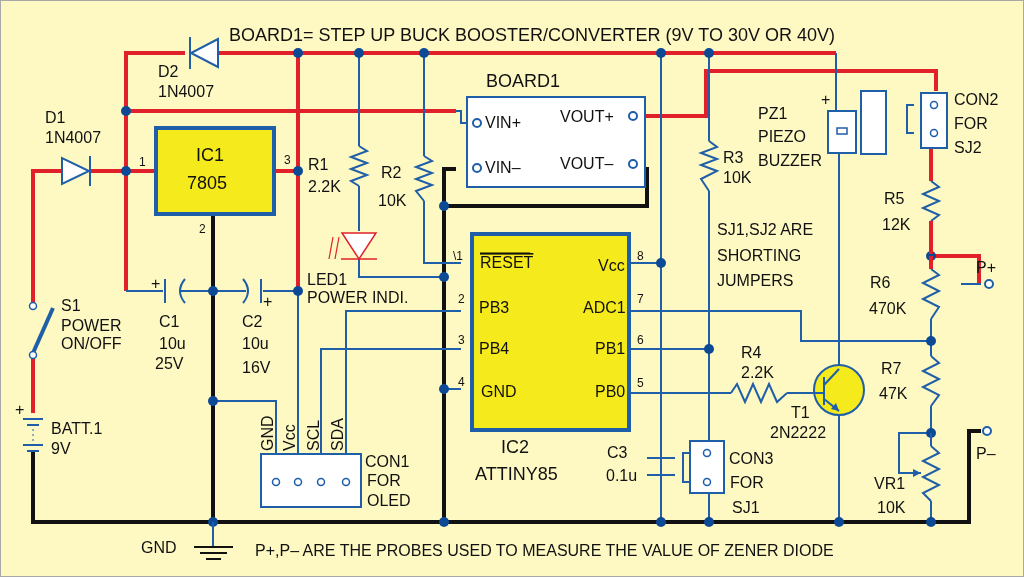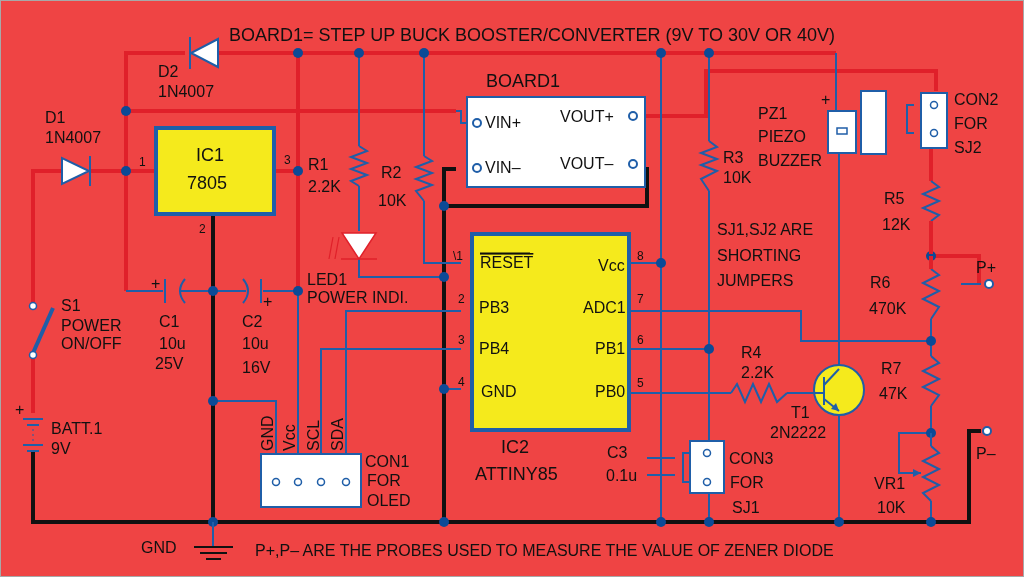--- a/index.html
+++ b/index.html
@@ -1,17 +1,17 @@
 <!DOCTYPE html>
 <html><head>
 <meta charset="utf-8">
 <style>
   html, body { margin: 0; padding: 0; background: #ffffff; }
   body { width: 1024px; height: 577px; overflow: hidden; }
-  #frame { position: absolute; left: 0; top: 0; width: 1022px; height: 575px; border: 1px solid #a8a8a8; background: #ef4444; }
+  #frame { position: absolute; left: 0; top: 0; width: 1022px; height: 575px; border: 1px solid #a8a8a8; background: #fef9c3; }
   svg { position: absolute; left: 0; top: 0; }
   text { font-family: "Liberation Sans", sans-serif; fill: #111; }
   .lbl { font-size: 16px; }
   .big { font-size: 18px; }
   .pin { font-size: 12px; }
   .red { stroke: #e0202a; stroke-width: 4; fill: none; }
   .blu { stroke: #1f5ea8; stroke-width: 2; fill: none; }
   .blk { stroke: #111; stroke-width: 4; fill: none; }
   .dot { fill: #0c4a96; }
   .ic { fill: #f5ea1c; stroke: #1f5ea8; stroke-width: 4; }

